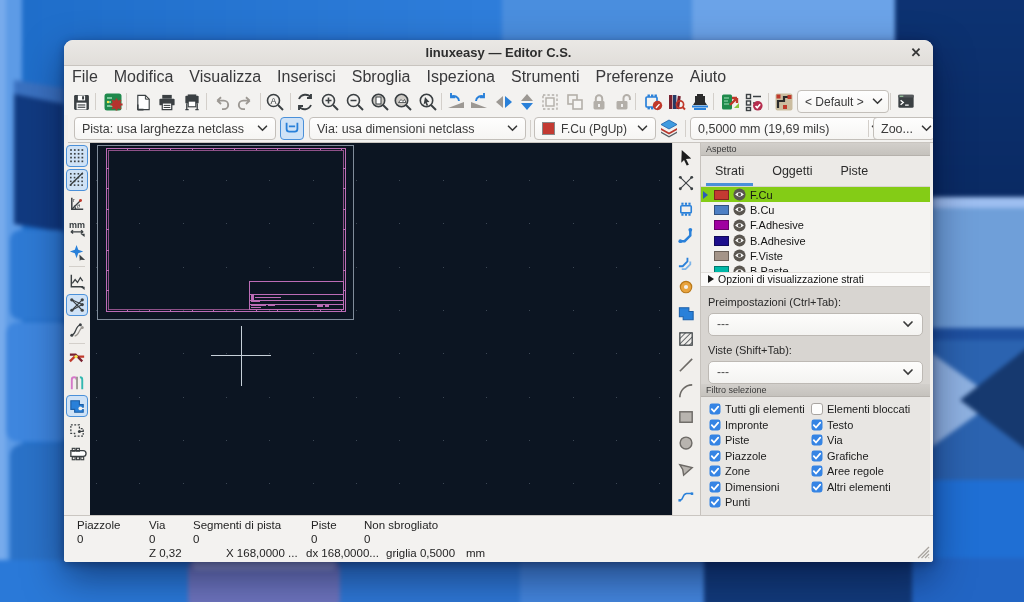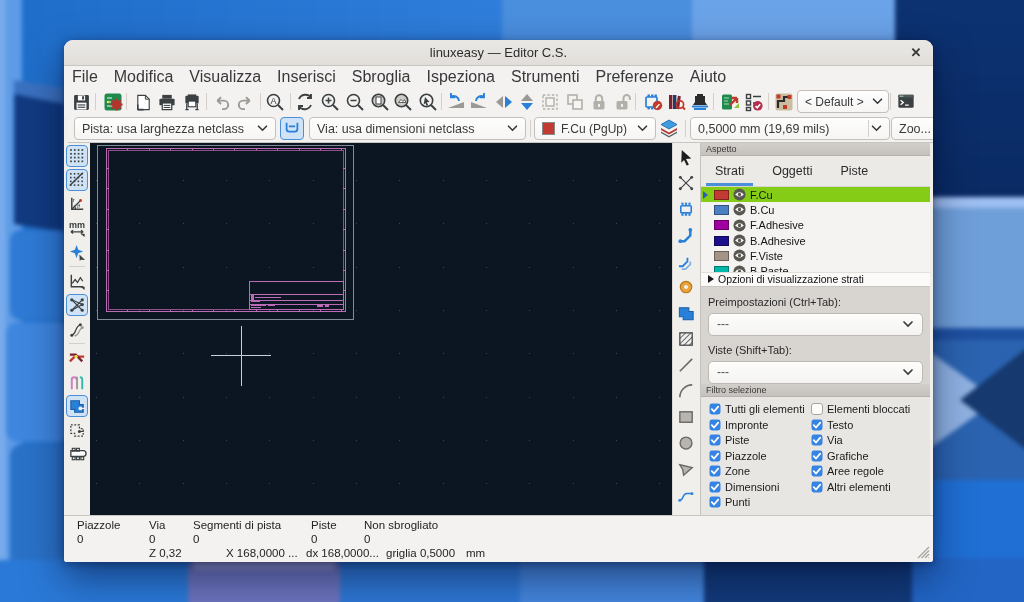--- a/index.html
+++ b/index.html
@@ -11,21 +11,21 @@
 
   
   #win { position:absolute; left:64px; top:40px; width:869px; height:522px;
          background:#f1efec; border-radius:9px 9px 3px 3px;
          box-shadow:0 16px 38px rgba(2,10,40,.5), 0 2px 8px rgba(2,10,40,.35);
          overflow:hidden; }
 
   #titlebar { position:absolute; left:0; top:0; width:100%; height:26px;
               background:linear-gradient(#eae8e5,#e1dedA); border-bottom:1px solid #c8c4bf;
               display:flex; align-items:center; justify-content:center; }
-  #title { font-size:13px; font-weight:normal; color:#2d2d2d; }
+  #title { font-size:13px; font-weight:bold; color:#2d2d2d; }
   #close-btn { position:absolute; right:9px; top:5px; width:16px; height:16px;
                font-size:13px; font-weight:bold; color:#363636; text-align:center; line-height:16px; cursor:default; }
 
   #menubar { position:absolute; left:0; top:26px; width:100%; height:22px; background:#f3f2f0;
              display:flex; align-items:center; padding-left:0px; }
   .menu-item { font-size:16px; color:#39393b; padding:2px 8px; }
 
   #toolbar1 { position:absolute; left:0; top:48px; width:100%; height:27px; background:#f3f2f0; }
   #toolbar2 { position:absolute; left:4px; top:75px; width:100%; height:28px; background:#f3f2f0;
               border-bottom:1px solid #c9c5c0; }
@@ -512,21 +512,21 @@
       <div class="tsep" style="left: 617px;"></div>
       <div class="dd" style="left: 622px; top: 2px; width: 200px;">
         <span>0,5000 mm (19,69 mils)</span>
         <span class="chev">
           <svg width="11" height="7" viewBox="0 0 11 7">
             <path d="M1.5 1.2l4 4 4-4" stroke="#3a3a3a" stroke-width="1.6" fill="none" stroke-linecap="round"></path>
           </svg>
         </span>
       </div>
       <div class="tsep" style="left: 800px;"></div>
-      <div class="dd" style="left: 805px; top: 2px; width: 62px; margin-left: 18px;">
+      <div class="dd" style="left: 805px; top: 2px; width: 62px;">
         <span>Zoo...</span>
         <span class="chev">
           <svg width="11" height="7" viewBox="0 0 11 7">
             <path d="M1.5 1.2l4 4 4-4" stroke="#3a3a3a" stroke-width="1.6" fill="none" stroke-linecap="round"></path>
           </svg>
         </span>
       </div>
     </div>
 
   <div id="main">

